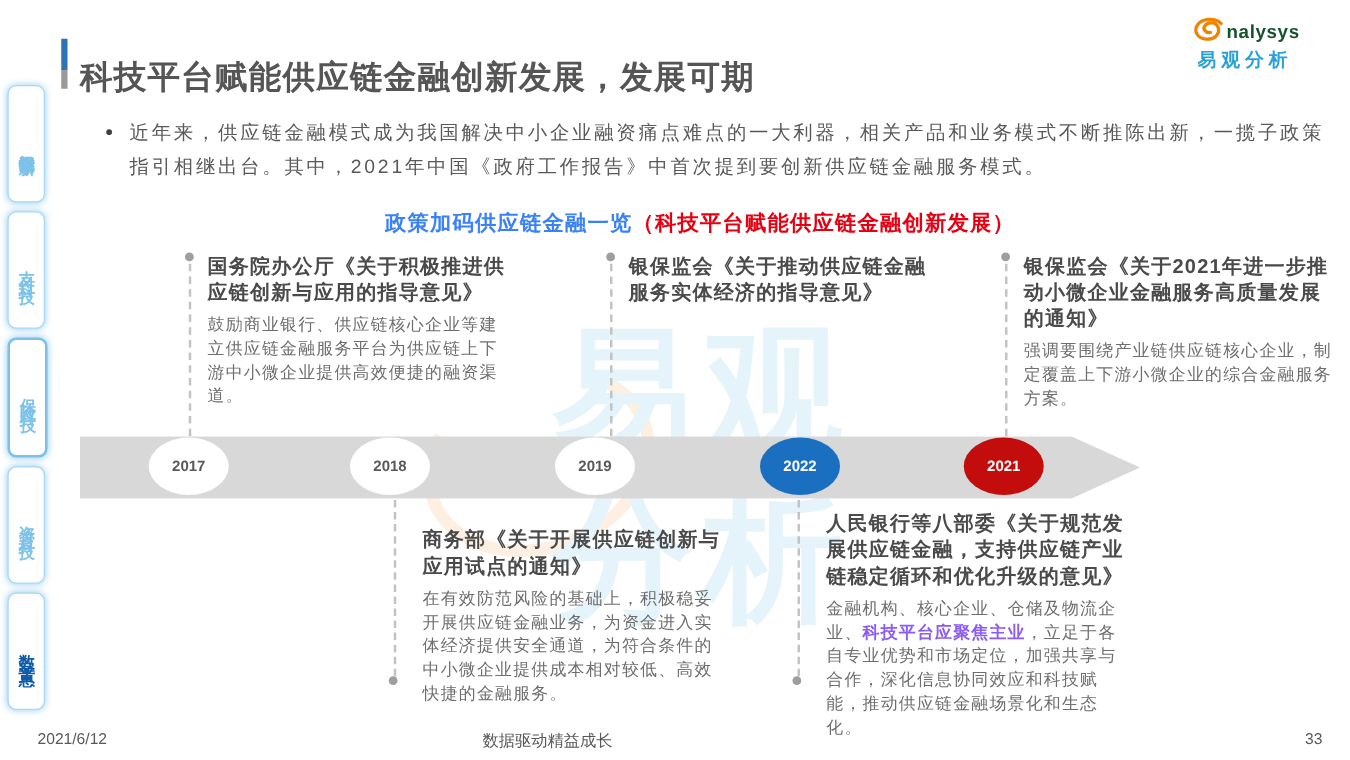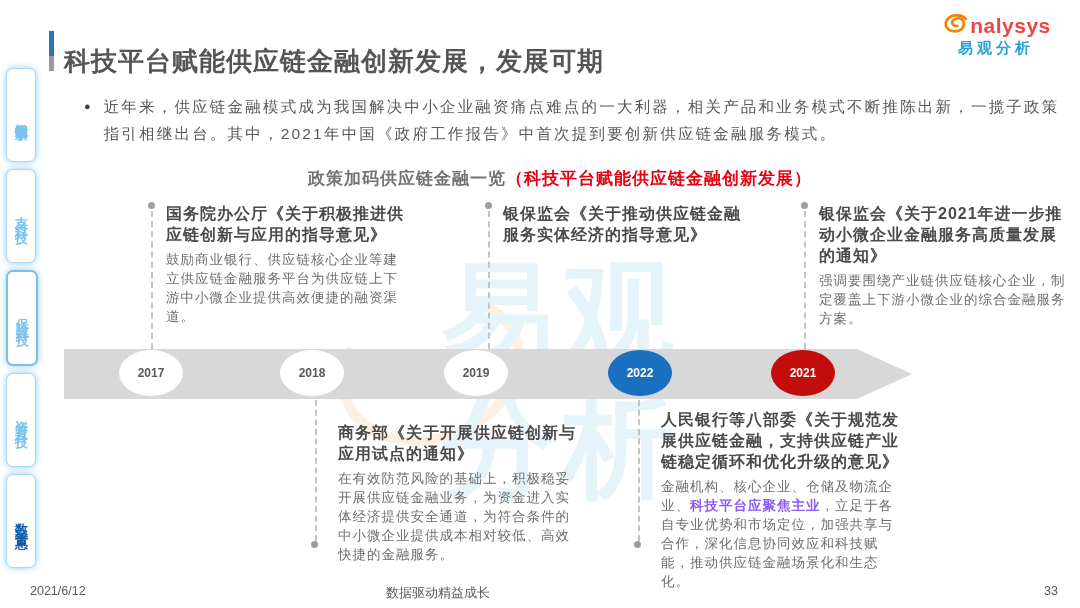--- a/index.html
+++ b/index.html
@@ -15,32 +15,32 @@
   .side-tab.long{letter-spacing:0.5px;}
   .side-tab.strong{border:2px solid #7cc0ea;}
   .side-tab.active{color:#0f5ba8;letter-spacing:4px;}
 
   
   .accent-bar{position:absolute;left:49px;top:31px;width:5px;height:40px;
               background:linear-gradient(to bottom,#2e74b5 0 62%,#9a9a9a 62% 100%);}
   .page-title{position:absolute;left:64px;top:27px;font-size:26px;font-weight:700;color:#555555;letter-spacing:1px;}
   .logo{position:absolute;right:20px;top:13px;width:128px;text-align:center;line-height:1.1;}
   .logo-row{display:flex;align-items:center;justify-content:center;gap:1px;}
-  .logo-brand{font-size:21px;font-weight:700;color:#ef4444;letter-spacing:.5px;}
+  .logo-brand{font-size:15px;font-weight:700;color:#14532d;letter-spacing:.5px;}
   .logo-cn{font-size:15px;font-weight:700;color:#29a0d8;letter-spacing:4px;margin-top:2px;}
 
   
   .intro{position:absolute;left:84px;top:93px;width:978px;display:flex;gap:13px;z-index:2;}
   .intro-marker{font-size:11px;color:#404040;padding-top:7px;}
   .intro-text{font-size:15.5px;line-height:27px;letter-spacing:2.2px;color:#595959;}
 
   
   .section-title{position:absolute;left:50px;top:167px;width:1020px;text-align:center;
                  font-size:17px;font-weight:700;letter-spacing:1px;z-index:2;}
-  .section-main{color:#737373;}
+  .section-main{color:#3b82f6;}
   .section-hl{color:#e60012;}
 
   
   .watermark{position:absolute;left:330px;top:255px;width:470px;height:310px;opacity:.11;z-index:0;pointer-events:none;}
   .wm-swirl{position:absolute;left:6px;top:40px;width:170px;height:128px;border:10px solid #f08300;
             border-top-color:transparent;border-radius:50%;transform:rotate(-20deg);}
   .wm-text{position:absolute;left:112px;top:-6px;width:272px;font-size:112px;line-height:1.18;
            font-weight:700;color:#1e9cd7;letter-spacing:8px;}
 
   

